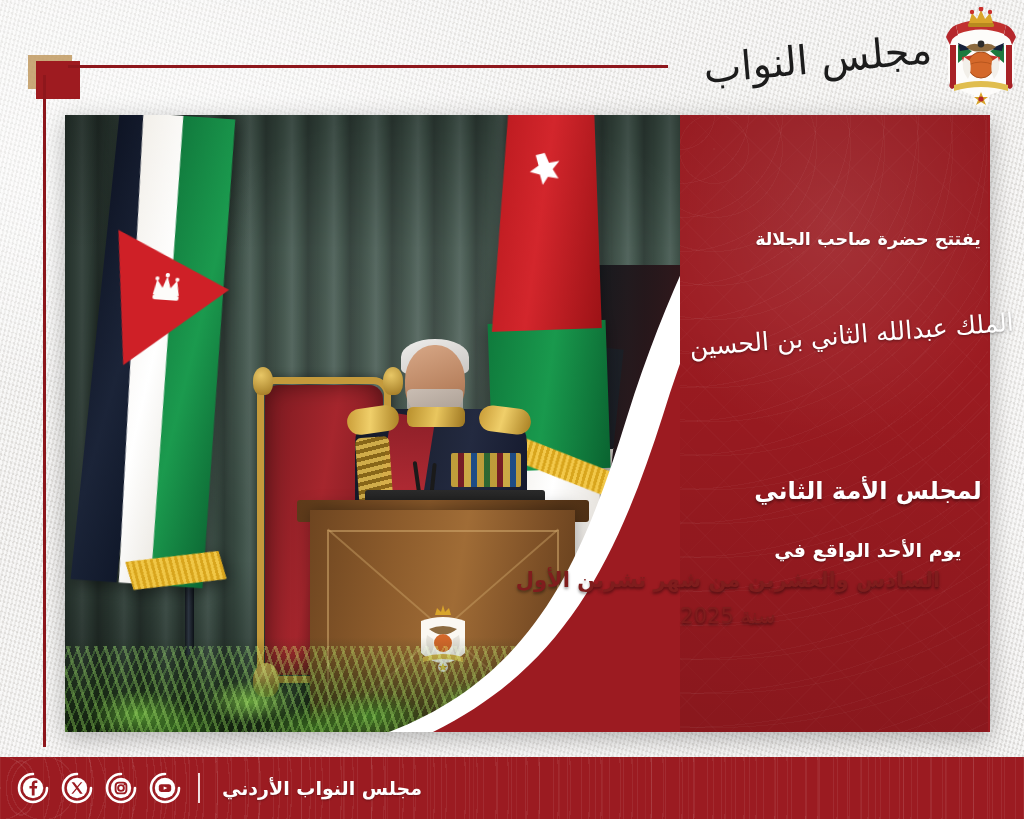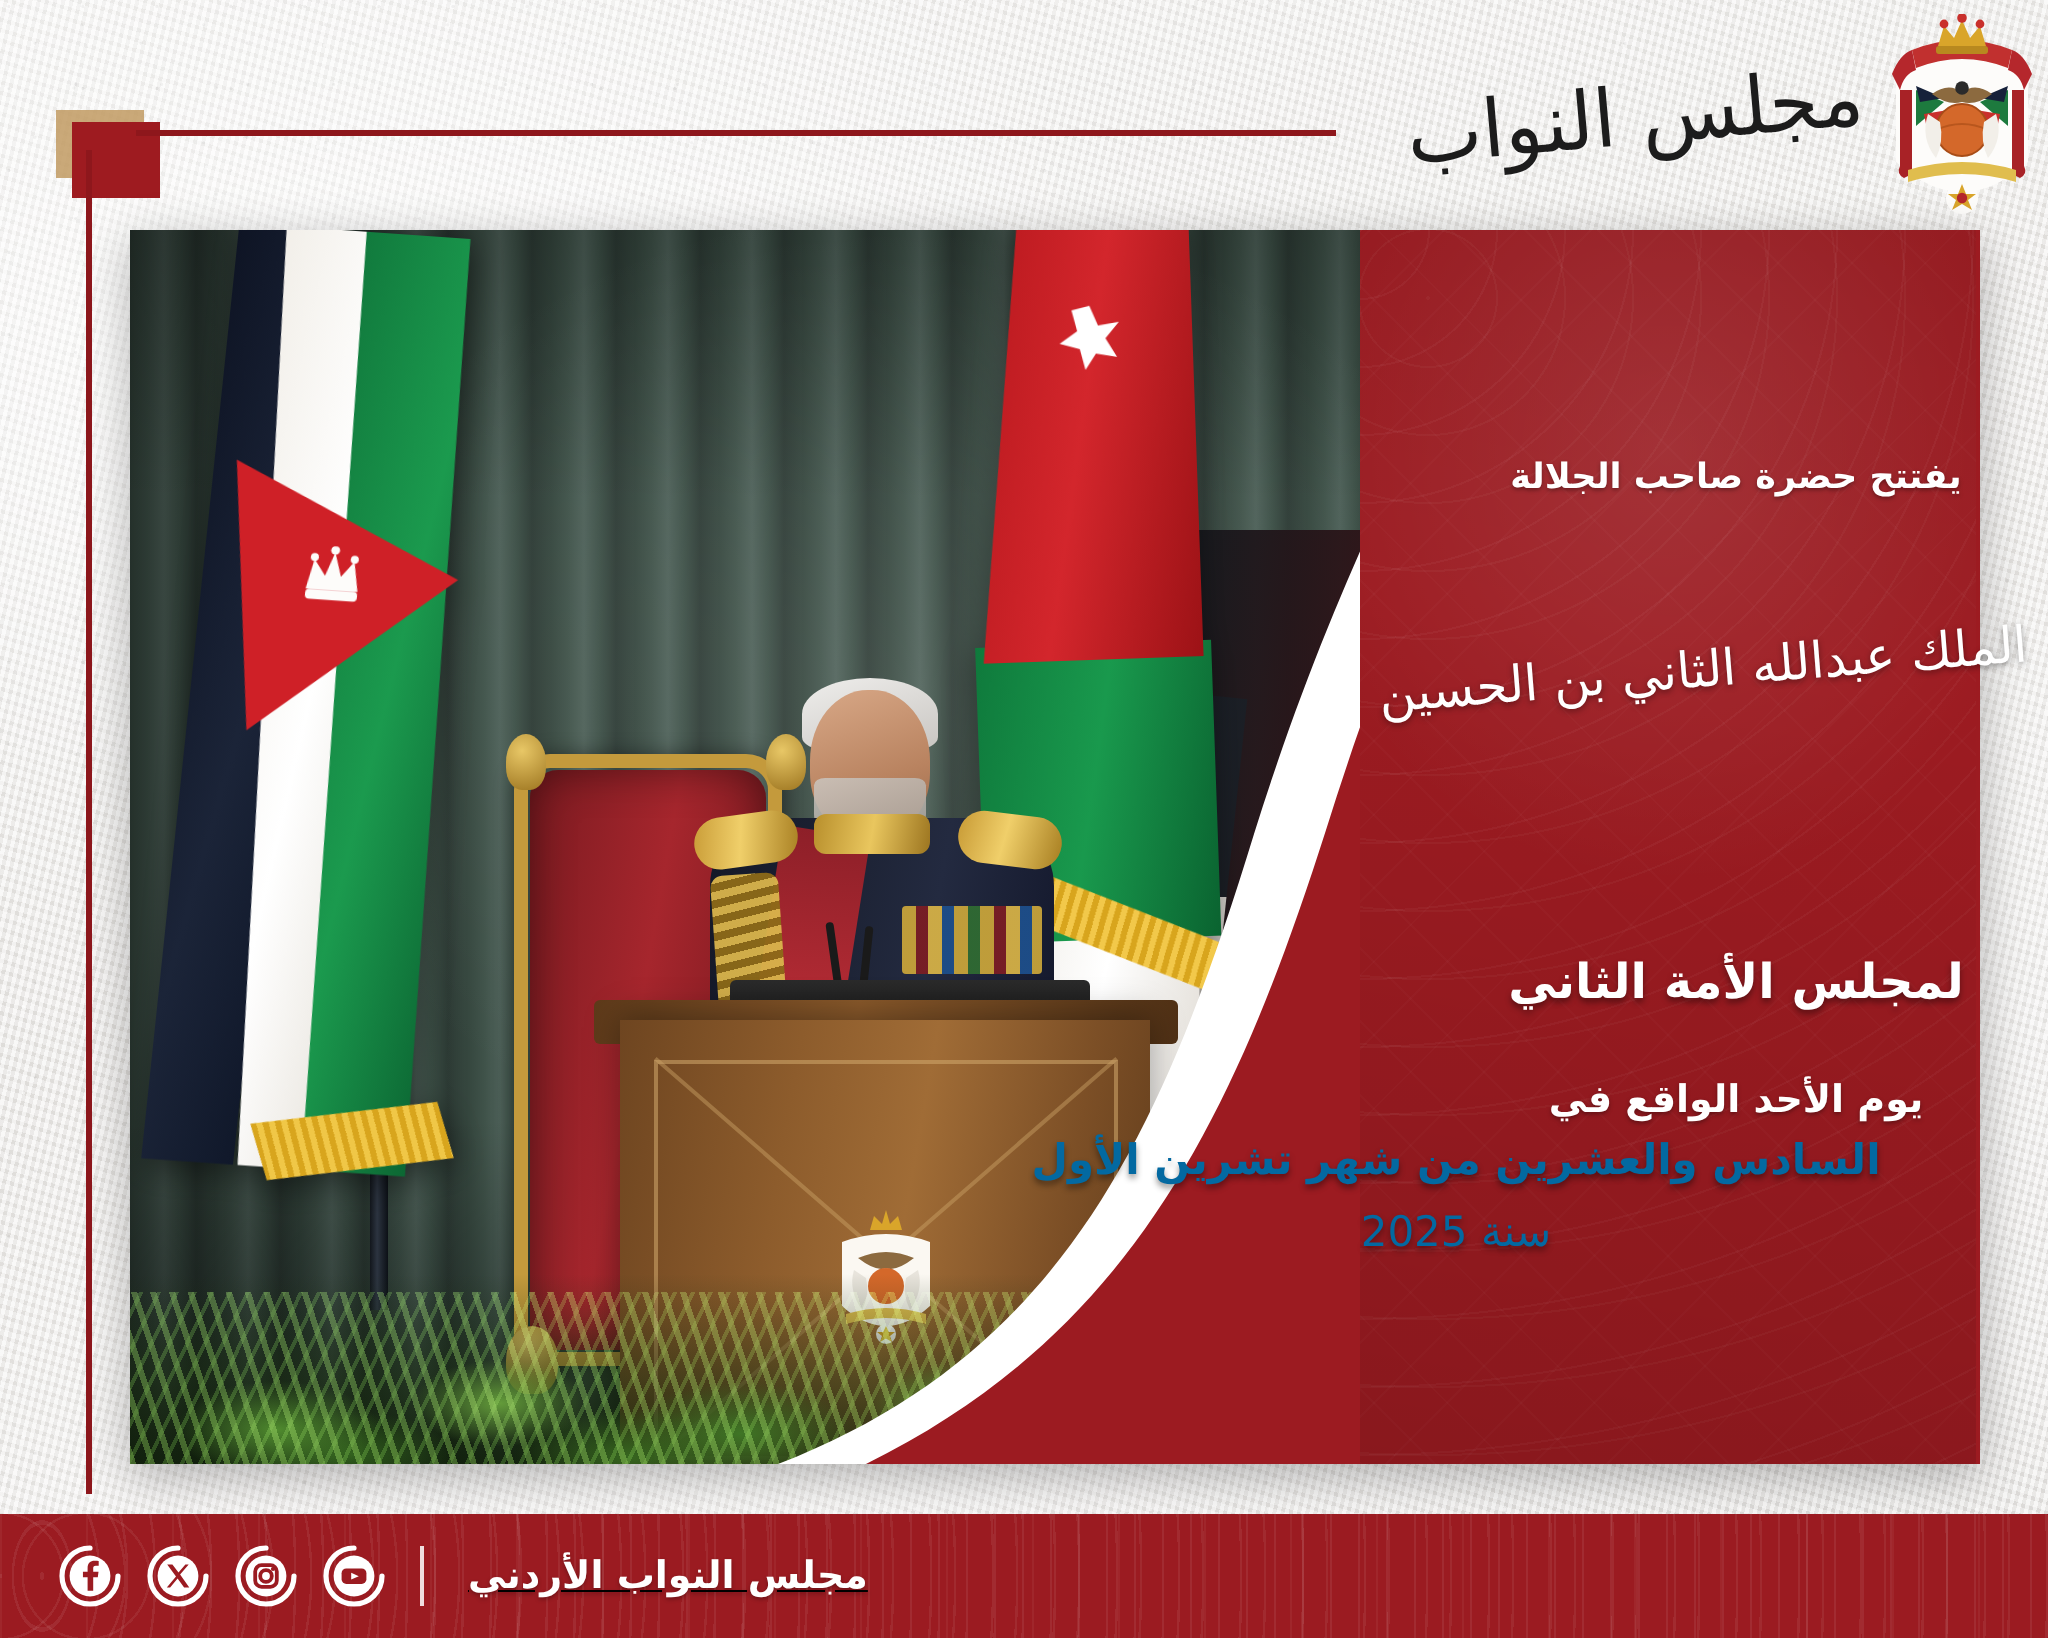--- a/index.html
+++ b/index.html
@@ -454,21 +454,21 @@
     position:absolute; right:14px; left:10px; top:392px;
     font-size:19px; font-weight:600;
     text-shadow:0 1px 2px rgba(0,0,0,.35);
   }
 
   .lower-block{
     position:absolute;
     left:440px; top:565px;
     width:548px;
     text-align:center;
-    color:#0369a1;
+    color:#7f1d1d;
     direction:rtl;
     padding-left:28px;
   }
   .line-date{
     font-size:21px; font-weight:700; line-height:1.5;
     text-shadow:0 2px 3px rgba(0,0,0,.42);
   }
   .line-year{
     font-size:21px; font-weight:400; line-height:1.9;
     text-shadow:0 2px 3px rgba(0,0,0,.42);
@@ -492,23 +492,22 @@
       repeating-radial-gradient(circle at 43px 31px, rgba(255,255,255,.07) 0 1.2px, transparent 1.2px 31px),
       repeating-radial-gradient(ellipse 12px 22px at 21px 31px, rgba(255,255,255,.08) 0 1.2px, transparent 1.2px 14px),
       repeating-linear-gradient(90deg, rgba(255,255,255,.05) 0 1px, transparent 1px 43px);
     opacity:.95;
   }
   .footer-inner{
     position:absolute; inset:0;
     display:flex; align-items:center;
     flex-direction:row;
     gap:10px;
-    padding-left:28px;
+    padding-left:16px;
     direction:ltr;
-    text-decoration:underline;
   }
   .social-icon{
     width:34px; height:34px;
     position:relative;
     flex:0 0 auto;
   }
   .footer-divider{
     width:2px; height:30px;
     background:rgba(255,255,255,.85);
     margin:0 12px 0 6px;

